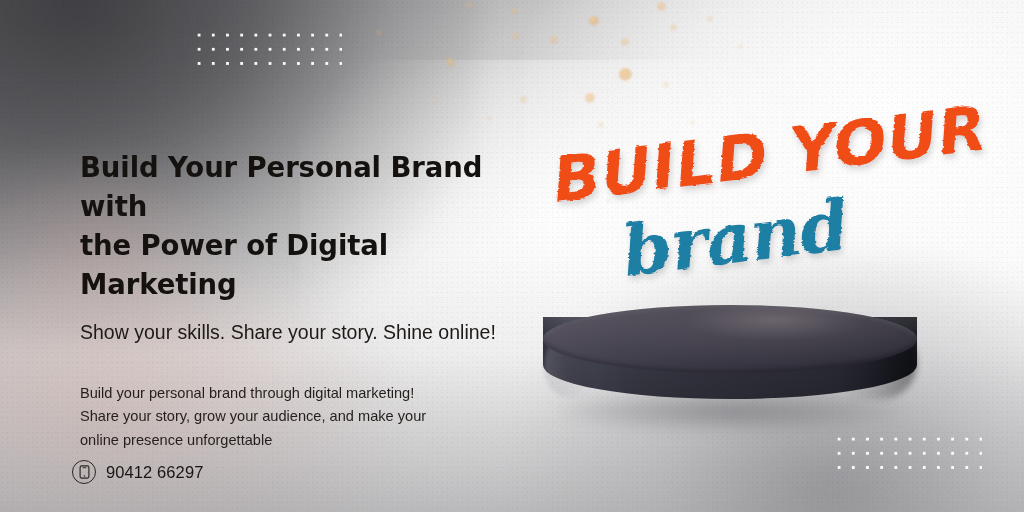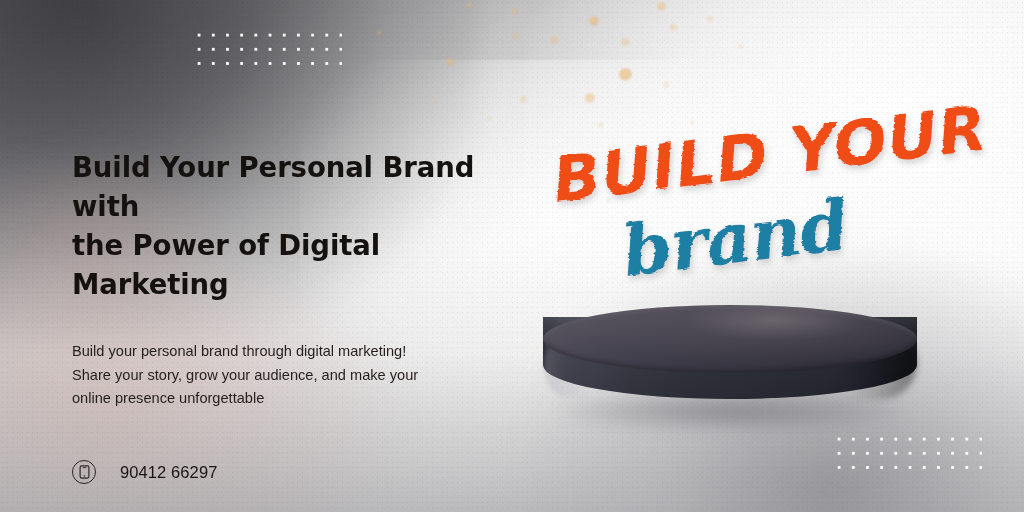--- a/index.html
+++ b/index.html
@@ -128,21 +128,21 @@
     background: radial-gradient(circle at 40% 35%,
                 rgba(244,196,128,0.95) 0%,
                 rgba(226,168,96,0.65) 55%,
                 rgba(220,170,110,0.0) 100%);
     filter: blur(1.2px);
   }
 
   
   #text-column {
     position: absolute;
-    left: 72px;
+    left: 80px;
     top: 148px;
     width: 460px;
   }
   #headline {
     margin: 0;
     font-family: "DejaVu Sans", sans-serif;
     font-size: 27.5px;
     font-weight: 700;
     line-height: 1.42;
     letter-spacing: -0.1px;
@@ -191,21 +191,20 @@
     align-items: center;
     justify-content: center;
   }
   .contact-icon svg { display: block; }
   .contact-text {
     font-family: "Liberation Sans", sans-serif;
     font-size: 16.5px;
     font-weight: 400;
     color: #191512;
     letter-spacing: 0.1px;
-    margin-left: 14px;
   }
 
   
   #brush-art {
     position: absolute;
     left: 548px;
     top: 140px;
     width: 400px;
     height: 170px;
   }
@@ -366,20 +365,21 @@
       <div class="confetti" style="left: 690px; top: 120px; width: 5px; height: 5px; opacity: 0.2;"></div>
       <div class="confetti" style="left: 376px; top: 30px; width: 6px; height: 6px; opacity: 0.26;"></div>
     </div>
 
   <div class="dot-grid" id="dots-top-left"></div>
   <div class="dot-grid" id="dots-bottom-right"></div>
 
   <div id="text-column">
     <h1 id="headline">Build Your Personal Brand with
 the Power of Digital Marketing</h1>
+    <p id="tagline">Show your skills. Share your story. Shine online!</p>
     <p id="description">Build your personal brand through digital marketing!
 Share your story, grow your audience, and make your
 online presence unforgettable</p>
   </div>
 
   <div id="brush-art">
     <svg id="brush-svg" viewBox="0 0 400 170">
       <defs>
         <filter id="roughen" x="-20%" y="-20%" width="140%" height="140%">
           <feTurbulence type="fractalNoise" baseFrequency="0.07 0.34" numOctaves="3" seed="7" result="n"></feTurbulence>

